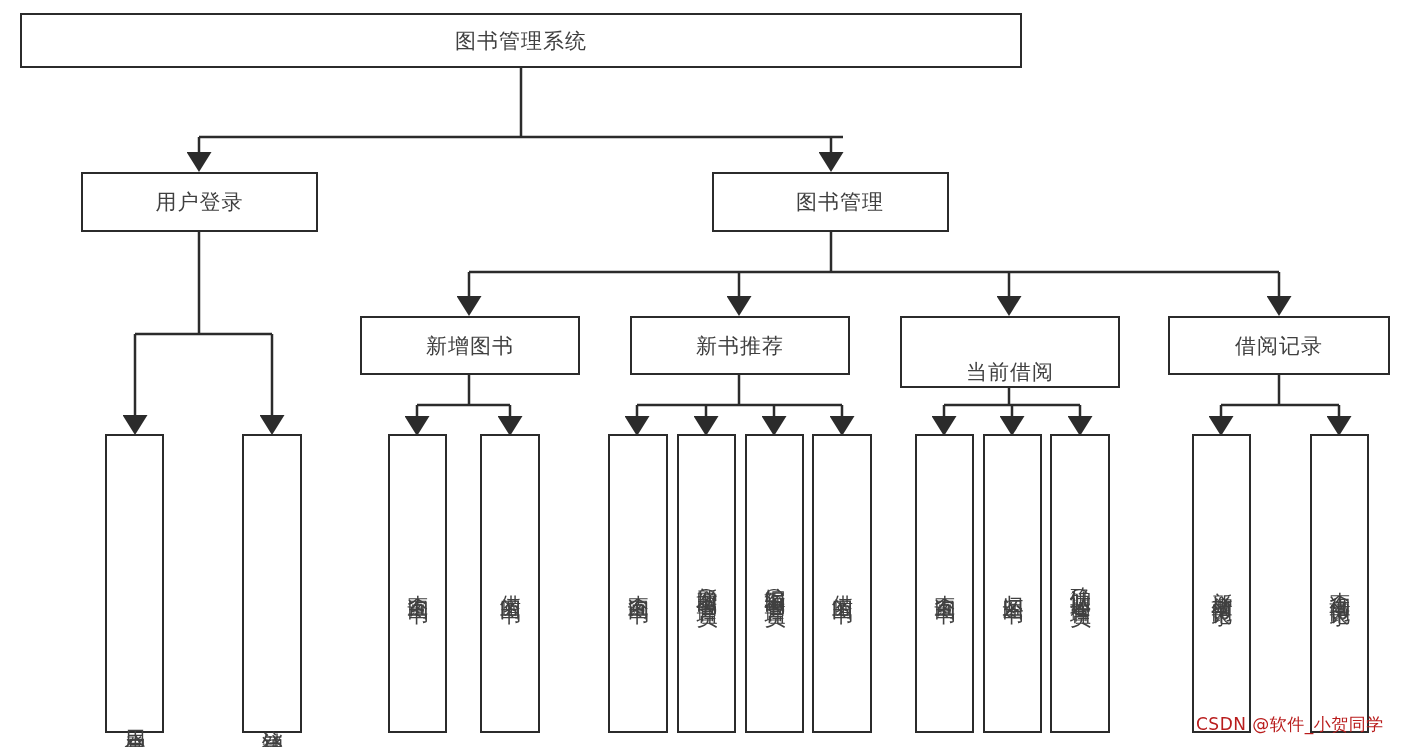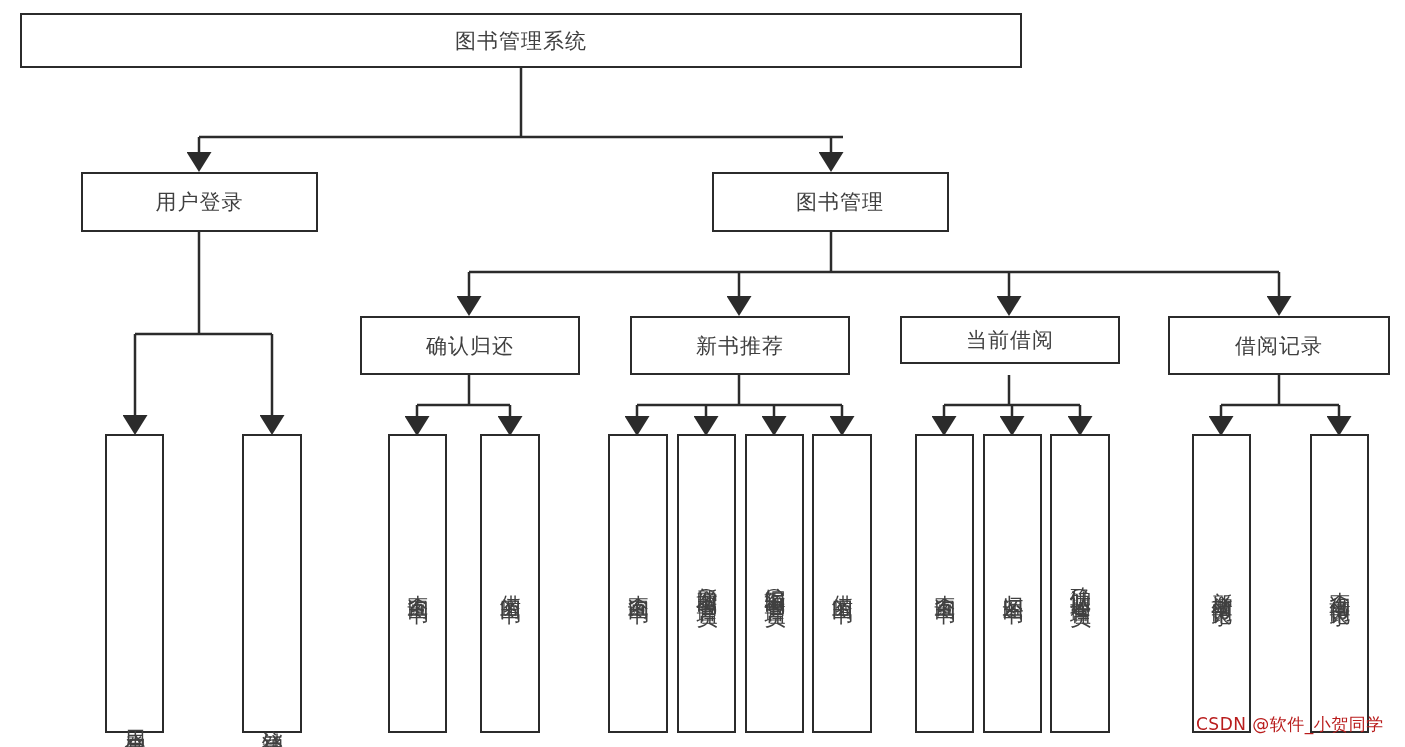--- a/index.html
+++ b/index.html
@@ -119,26 +119,26 @@
   </div>
 
   <div class="node h" style="left:81px; top:172px; width:237px; height:60px;">
     <span>用户登录</span>
   </div>
   <div class="node h" style="left:712px; top:172px; width:237px; height:60px;padding-left:19px;">
     <span>图书管理</span>
   </div>
 
   <div class="node h" style="left:360px; top:316px; width:220px; height:59px;">
-    <span>确认归还</span>
+    <span>新增图书</span>
   </div>
   <div class="node h" style="left:630px; top:316px; width:220px; height:59px;">
     <span>新书推荐</span>
   </div>
-  <div class="node h" style="left:900px; top:316px; width:220px; height:48px;">
+  <div class="node h" style="left:900px; top:316px; width:220px; height:72px;align-items:flex-end;">
     <span>当前借阅</span>
   </div>
   <div class="node h" style="left:1168px; top:316px; width:222px; height:59px;">
     <span>借阅记录</span>
   </div>
 
   <div class="node v" style="left:105px; top:434px; width:59px; height:299px; justify-content:flex-end;">
     <span class="vtext">用户登录</span>
   </div>
   <div class="node v" style="left:242px; top:434px; width:60px; height:299px; justify-content:flex-end;">

